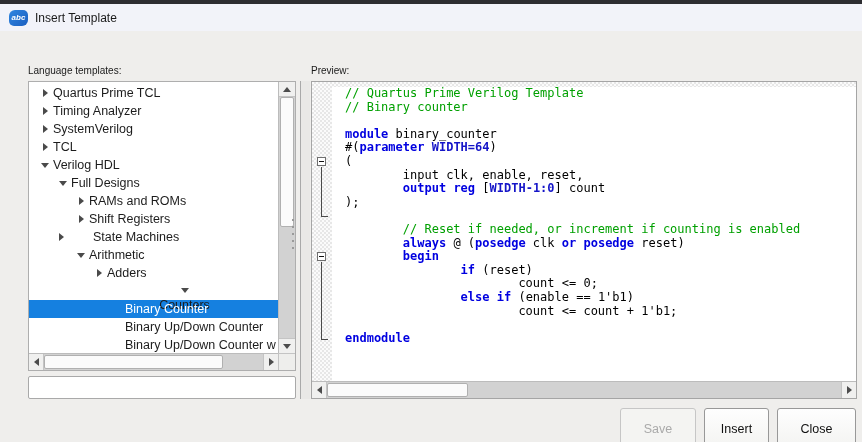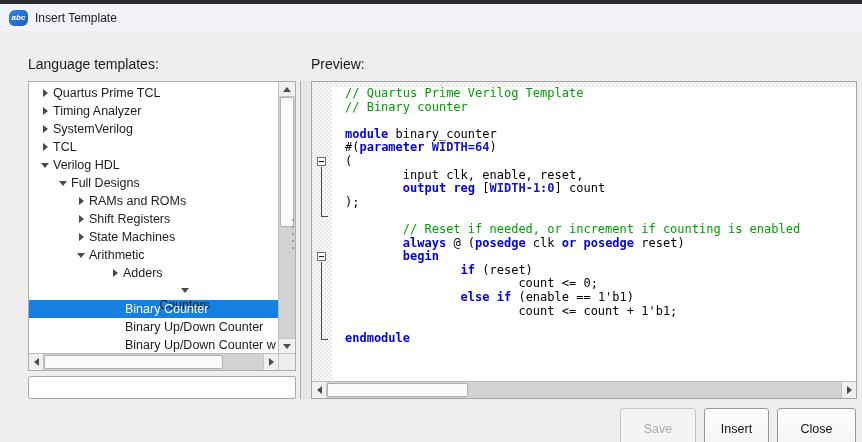--- a/index.html
+++ b/index.html
@@ -7,21 +7,21 @@
   body { font-family:"Liberation Sans", sans-serif; background:#efeeec; position:relative; }
 
   
   .top-strip { position:absolute; left:0; top:0; width:862px; height:4px; background:#2d2d31; }
   .titlebar { position:absolute; left:0; top:4px; width:862px; height:27px; background:#f2f3f9; display:flex; align-items:center; }
   .app-icon { width:19px; height:16px; margin-left:9px; border-radius:6px 5px 6px 5px;
               background:linear-gradient(135deg,#2f86e0,#1b5fc0); color:#fff; font-style:italic; font-weight:bold;
               font-size:8px; display:flex; align-items:center; justify-content:center; letter-spacing:0; }
   .title-text { margin-left:7px; font-size:12px; color:#1a1a1a; }
 
-  .panel-label { position:absolute; font-size:14px; color:#1a1a1a; }
+  .panel-label { position:absolute; font-size:10px; color:#1a1a1a;margin-top:9px; }
   #lbl-left { left:28px; top:56px; }
   #lbl-right { left:311px; top:56px; }
 
   
   .tree-box { position:absolute; left:28px; top:81px; width:268px; height:290px; background:#ffffff; border:1px solid #aeaeae; }
   .tree-viewport { position:absolute; left:0; top:0; right:17px; bottom:17px; overflow:hidden; padding-top:2px; }
   .tree-row { height:18px; display:flex; align-items:center; font-size:12.5px; color:#1c1c1c; white-space:nowrap; }
   .tree-row.selected { background:#1580e0; color:#ffffff; }
   .arrow { width:16px; display:inline-flex; align-items:center; justify-content:center; flex:0 0 16px; }
   .arrow .tri-r { width:0; height:0; border-left:5px solid #4a4a4a; border-top:4px solid transparent; border-bottom:4px solid transparent; }
@@ -149,33 +149,33 @@
             <i class="tri-r"></i>
           </span>
           <span>RAMs and ROMs</span>
         </div>
         <div class="tree-row" style="padding-left: 44px;">
           <span class="arrow">
             <i class="tri-r"></i>
           </span>
           <span>Shift Registers</span>
         </div>
+        <div class="tree-row" style="padding-left: 24px; gap: 24px;">
+          <span class="arrow">
+            <i class="tri-r"></i>
+          </span>
+          <span>State Machines</span>
+        </div>
         <div class="tree-row" style="padding-left: 44px;">
           <span class="arrow">
-            <i class="tri-r"></i>
-          </span>
-          <span>State Machines</span>
-        </div>
-        <div class="tree-row" style="padding-left: 44px;">
-          <span class="arrow">
             <i class="tri-d"></i>
           </span>
           <span>Arithmetic</span>
         </div>
-        <div class="tree-row" style="padding-left: 78px;">
+        <div class="tree-row" style="padding-left: 62px;">
           <span class="arrow">
             <i class="tri-r"></i>
           </span>
           <span>Adders</span>
         </div>
         <div class="tree-row" style="padding-left: 62px; flex-direction: column;">
           <span class="arrow">
             <i class="tri-d"></i>
           </span>
           <span>Counters</span>

